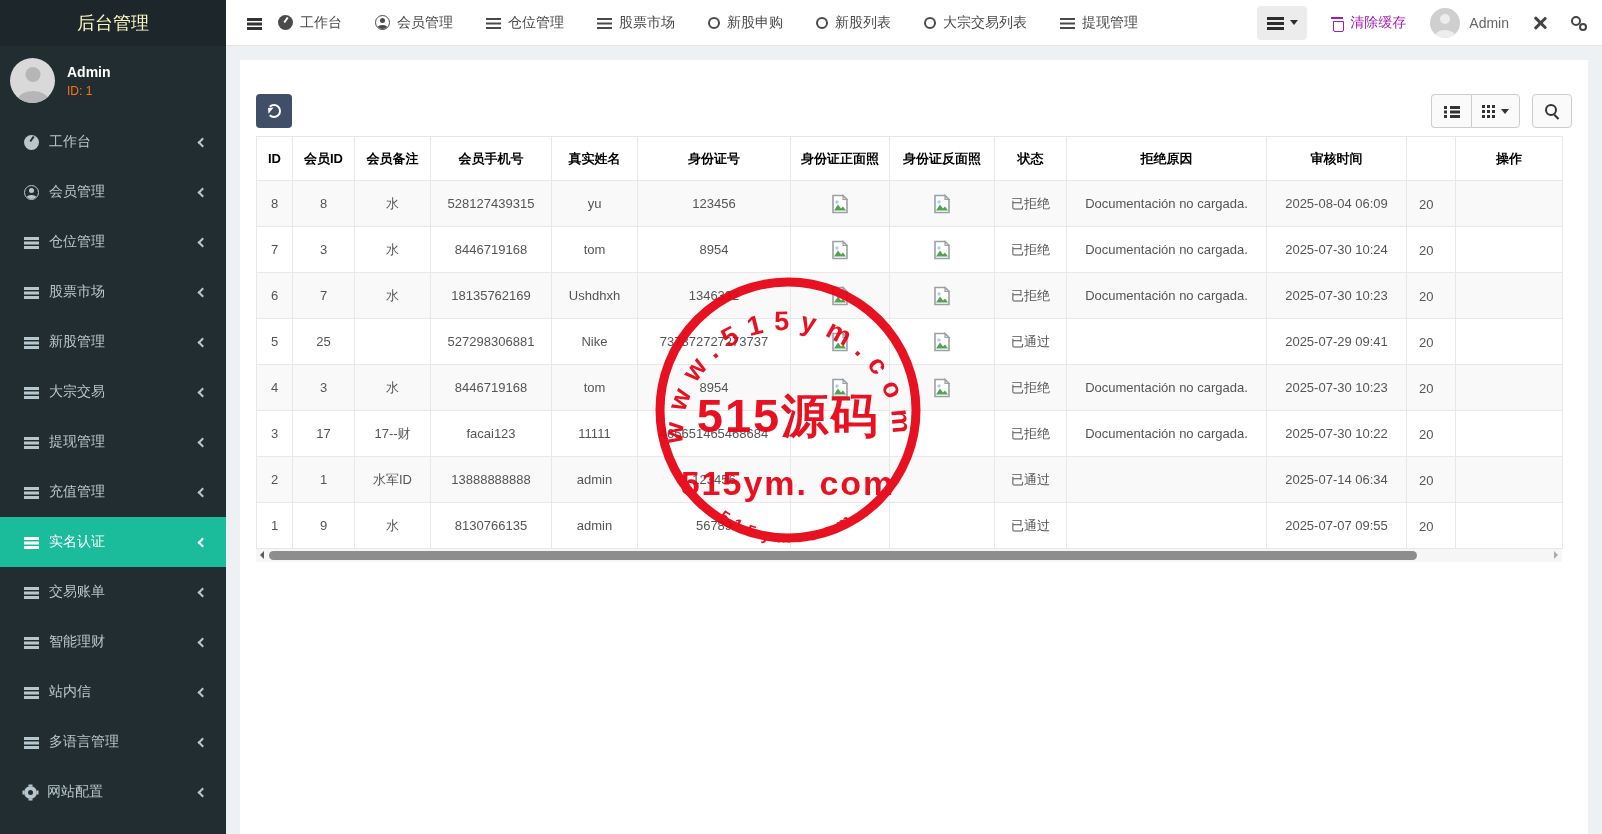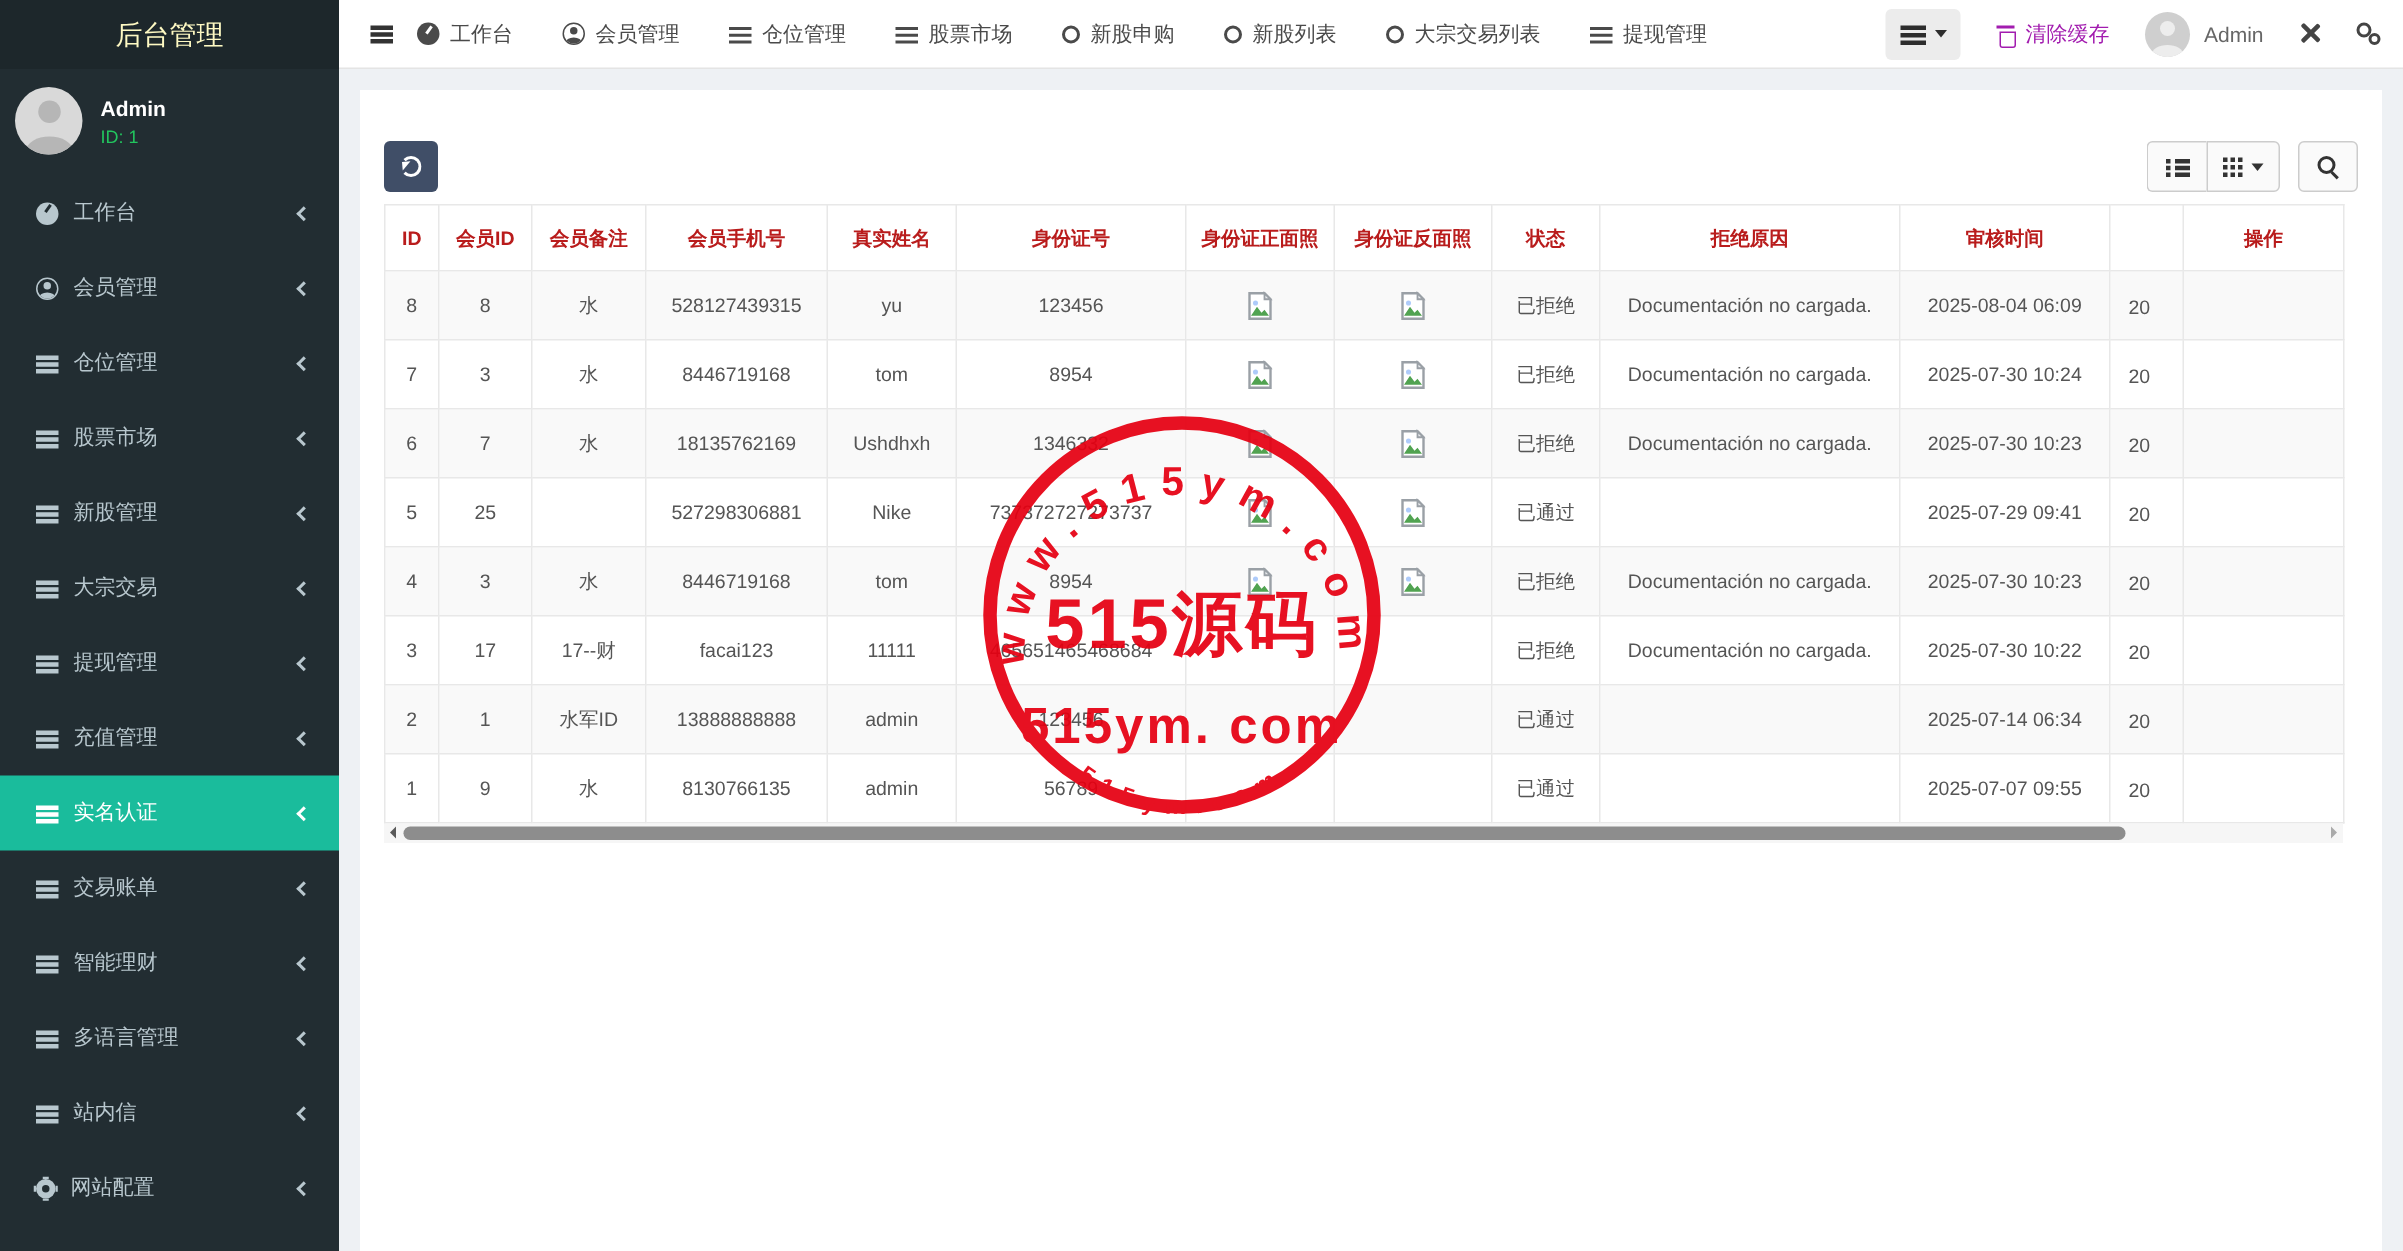--- a/index.html
+++ b/index.html
@@ -51,21 +51,21 @@
   .sidebar { position:absolute; left:0; top:0; width:226px; height:834px; background:#222d32; z-index:10; }
   .brand { height:46px; line-height:46px; text-align:center; color:#fef9c3; font-size:18px; background:#1d272b; }
   .user-panel { display:flex; align-items:center; gap:12px; padding:12px 10px 14px 10px; }
   .avatar { width:45px; height:45px; border-radius:50%; background:#d9d9d9; position:relative; overflow:hidden; flex:none; }
   .avatar::before { content:""; position:absolute; top:9px; left:50%; transform:translateX(-50%); width:15px; height:15px; border-radius:50%; background:#b6b6b6; }
   .avatar::after { content:""; position:absolute; bottom:-7px; left:50%; transform:translateX(-50%); width:31px; height:19px; border-radius:50%; background:#b6b6b6; }
   .avatar.sm { width:30px; height:30px; background:#cfcfcf; }
   .avatar.sm::before { width:10px; height:10px; top:6px; background:#ededed; }
   .avatar.sm::after { width:21px; height:13px; bottom:-5px; background:#ededed; }
   .user-name { color:#fff; font-size:14px; font-weight:bold; }
-  .user-id { color:#22c55e; font-size:12px; margin-top:4px; }
+  .user-id { color:#f97316; font-size:12px; margin-top:4px; }
   .menu { display:block; }
   .side-item { display:flex; align-items:center; height:50px; padding:0 18px 0 24px; color:#b8c7ce; font-size:14px; text-decoration:none; cursor:pointer; }
   .side-item .ic { margin-right:10px; flex:none; }
   .side-item .lbl { flex:1; }
   .side-item .chev { color:#b8c7ce; margin-right:2px; }
   .side-item.active { background:#1abc9c; color:#fff;justify-content:space-between; }
   .side-item.active .chev { color:#fff; }
 
   
   .topnav { position:absolute; left:226px; top:0; width:1376px; height:46px; background:#fff; border-bottom:1px solid #e4e4e4; display:flex; align-items:center; z-index:9; }
@@ -90,21 +90,21 @@
   .btn-group { display:inline-flex; }
   .tbtn { display:inline-flex; align-items:center; justify-content:center; height:34px; min-width:40px; padding:0 10px; background:#fafafa; border:1px solid #ccc; color:#333; cursor:pointer; }
   .btn-group .tbtn:first-child { border-radius:4px 0 0 4px; border-right:none; }
   .btn-group .tbtn:last-child { border-radius:0 4px 4px 0; }
   .tbtn.single { border-radius:4px; }
 
   
   .table-zone { position:relative; }
   table { border-collapse:collapse; table-layout:fixed; width:1306px; }
   th, td { border:1px solid #e8e8e8; height:46px; text-align:center; font-size:13px; color:#555; padding:4px 8px; overflow:hidden; white-space:nowrap; background:#fff; }
-  th { color:#b91c1c; font-weight:bold; height:44px;margin-top:48px; }
+  th { color:#000000; font-weight:bold; height:44px;margin-top:48px; }
   tbody tr:nth-child(odd) td { background:#f9f9f9; }
   th.col-op, td.col-op { background:#fff; box-shadow:-5px 0 6px -4px rgba(0,0,0,.28); }
   td.col-clip { text-align:left; padding-left:12px; }
   .clip { display:inline-block; width:17px; overflow:hidden; white-space:nowrap; vertical-align:middle; }
   .bimg { vertical-align:middle; cursor:pointer; }
 
   
   .hscroll { position:relative; width:1306px; height:13px; background:#f6f6f6; margin-top:0; }
   .hs-thumb { position:absolute; left:13px; top:2px; width:1148px; height:9px; background:#8d8d8d; border-radius:5px; cursor:pointer; }
   .hs-left, .hs-right { position:absolute; top:2px; width:0; height:0; border:4.5px solid transparent; cursor:pointer; }
@@ -185,27 +185,27 @@
     <span class="lbl">交易账单</span>
     <i class="chev" hidden=""></i>
   </a>
       <a class="side-item">
     <i class="ic ic-bars"></i>
     <span class="lbl">智能理财</span>
     <i class="chev"></i>
   </a>
       <a class="side-item">
     <i class="ic ic-bars"></i>
+    <span class="lbl">站内信</span>
+    <i class="chev" hidden=""></i>
+  </a>
+      <a class="side-item">
+    <i class="ic ic-bars"></i>
     <span class="lbl">多语言管理</span>
     <i class="chev"></i>
-  </a>
-      <a class="side-item">
-    <i class="ic ic-bars"></i>
-    <span class="lbl">站内信</span>
-    <i class="chev" hidden=""></i>
   </a>
       <a class="side-item">
     <i class="ic ic-gear"></i>
     <span class="lbl">网站配置</span>
     <i class="chev" hidden=""></i>
   </a>
     </nav>
 </aside>
 
 <header class="topnav">

